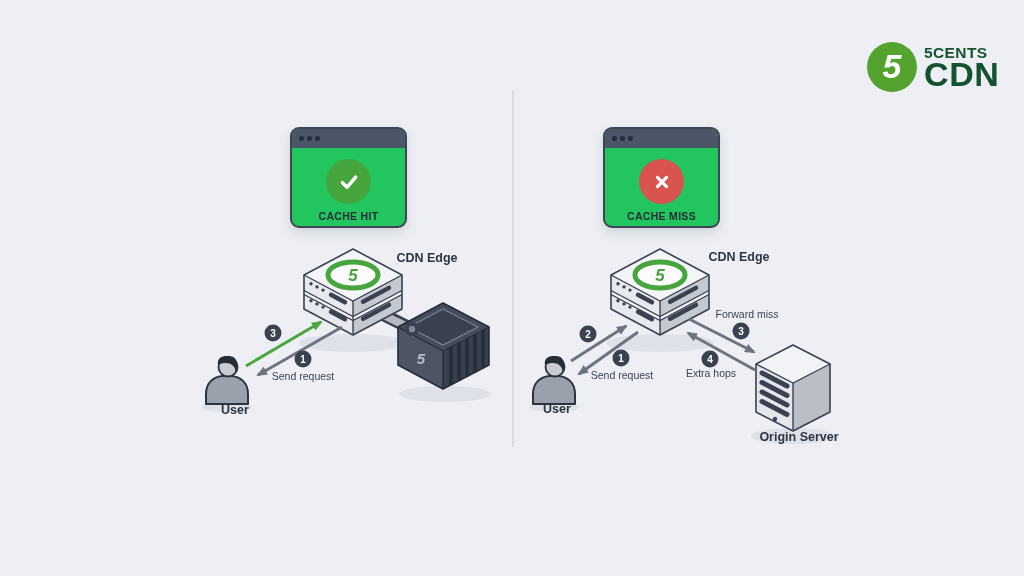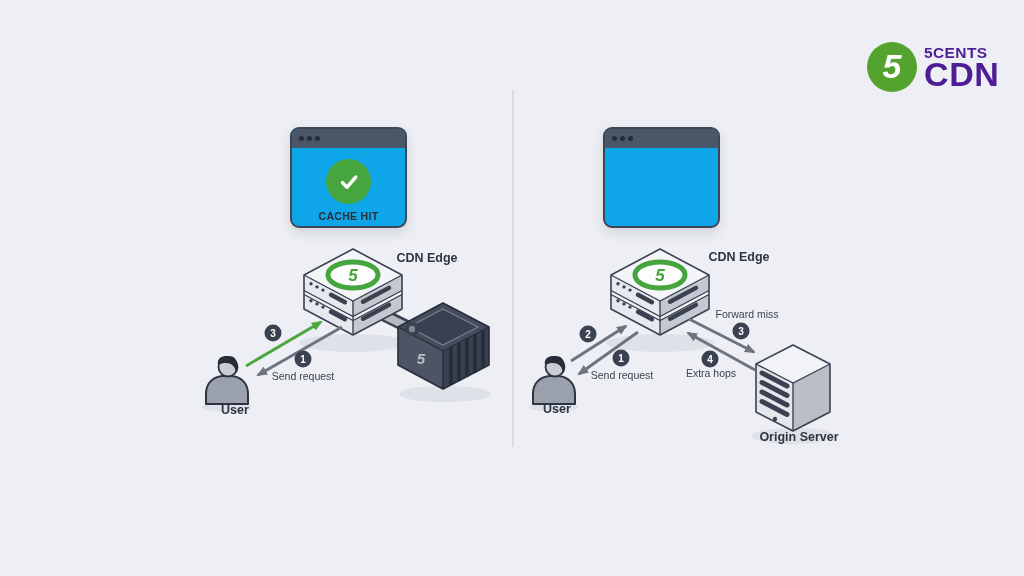--- a/index.html
+++ b/index.html
@@ -11,31 +11,31 @@
 
   
   .logo { position:absolute; left:867px; top:42px; display:flex; align-items:center; }
   .logo-circle {
     width:50px; height:50px; border-radius:50%;
     background:#55a32f; color:#fff;
     display:flex; align-items:center; justify-content:center;
     font-size:34px; font-weight:700; font-style:italic;
     padding-bottom:2px; box-sizing:border-box;
   }
-  .logo-text { margin-left:7px; color:#4c1d95; }
+  .logo-text { margin-left:7px; color:#14532d; }
   .logo-line1 { font-size:15.5px; font-weight:800; letter-spacing:.4px; line-height:1; }
   .logo-line2 { font-size:34px; font-weight:800; letter-spacing:.6px; line-height:.85; }
 
   
   .divider { position:absolute; left:512px; top:90px; width:1.5px; height:357px; background:#d9dce2; }
 
   
   .window {
     position:absolute; width:117px; height:101px; box-sizing:border-box;
-    background:#0ea5e9; border:2.5px solid #3e4656; border-radius:9px;
+    background:#22c55e; border:2.5px solid #3e4656; border-radius:9px;
     box-shadow:0 5px 12px rgba(50,60,80,.15); overflow:hidden;
   }
   .window-hit  { left:290px; top:127px; }
   .window-miss { left:603px; top:127px; }
   .window-header { height:19px; background:#4b5669; display:flex; align-items:center; padding-left:7px; gap:3.5px; }
   .wdot { width:4.5px; height:4.5px; border-radius:50%; background:#262e3d; }
   .window-body { display:flex; flex-direction:column; align-items:center; }
   .status-circle {
     width:45px; height:45px; border-radius:50%; margin-top:11px;
     display:flex; align-items:center; justify-content:center;
@@ -80,20 +80,28 @@
       </div>
       <div class="window-label">CACHE HIT</div>
     </div>
   </div>
 
   <div class="window window-miss">
     <div class="window-header">
       <span class="wdot"></span>
       <span class="wdot"></span>
       <span class="wdot"></span>
+    </div>
+    <div class="window-body">
+      <div class="status-circle status-red">
+        <svg width="22" height="22" viewBox="0 0 24 24">
+          <path d="M7 7l10 10 M17 7L7 17" fill="none" stroke="#fff" stroke-width="3.4" stroke-linecap="round"></path>
+        </svg>
+      </div>
+      <div class="window-label">CACHE MISS</div>
     </div>
   </div>
 
   <svg width="1024" height="576" viewBox="0 0 1024 576" style="position:absolute;left:0;top:0;">
     <defs>
       <marker id="ah-gray" markerUnits="userSpaceOnUse" markerWidth="12" markerHeight="10" refX="9" refY="4.5" orient="auto">
         <path d="M0,0 L11,4.5 L0,9 Z" fill="#6d7380"></path>
       </marker>
       <marker id="ah-green" markerUnits="userSpaceOnUse" markerWidth="12" markerHeight="10" refX="9" refY="4.5" orient="auto">
         <path d="M0,0 L11,4.5 L0,9 Z" fill="#4aa63f"></path>

